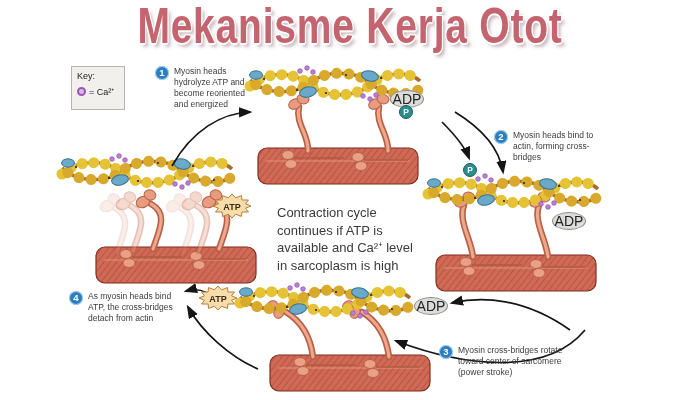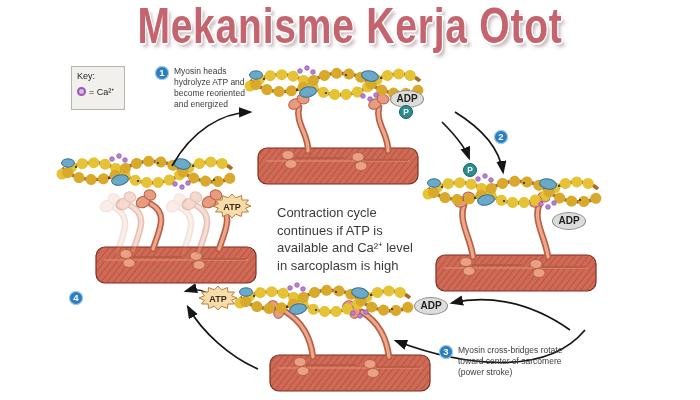--- a/index.html
+++ b/index.html
@@ -23,21 +23,21 @@
   
   .step{position:absolute;display:flex;gap:5px;align-items:flex-start;}
   .badge{width:14px;height:14px;border-radius:50%;background:#2a7fc1;color:#fff;
          font-size:9.5px;font-weight:bold;text-align:center;line-height:14px;flex:none;
          box-shadow:0 0 0 1px rgba(255,255,255,.6) inset;}
   .steptext{font-size:8.5px;color:#3b3b3b;line-height:1.28;}
   .note{position:absolute;font-size:13px;color:#3b3b3b;line-height:1.35;}
   
   .mol-oval{position:absolute;width:32px;height:16px;border-radius:50%;
             background:#dcdcda;border:1px solid #8a8a8a;color:#222;
-            font-size:10px;font-weight:bold;text-align:center;line-height:16px;z-index:3;}
+            font-size:14px;font-weight:normal;text-align:center;line-height:16px;z-index:3;}
   .mol-circle{position:absolute;width:14px;height:14px;border-radius:50%;
               background:#2e8c8c;border:1px solid #175f5f;color:#eafafa;
               font-size:8.5px;font-weight:bold;text-align:center;line-height:13px;z-index:3;box-sizing:border-box;}
   .atp-svg{position:absolute;z-index:3;overflow:visible;}
   .art{position:absolute;left:0;top:0;z-index:1;}
   .txt-layer{z-index:3;}
 </style>
 </head>
 <body>
 
@@ -168,27 +168,29 @@
       <span class="keysym">= Ca²⁺</span>
     </div>
   </div>
 
   <div class="step txt-layer" style="left:155px;top:66px;">
     <span class="badge">1</span>
     <span class="steptext" style="width:84px;">Myosin heads hydrolyze ATP and become reoriented and energized</span>
   </div>
   <div class="step txt-layer" style="left:494px;top:130px;">
     <span class="badge">2</span>
+    <span class="steptext" style="width:88px;">Myosin heads bind to actin, forming cross-bridges</span>
   </div>
   <div class="step txt-layer" style="left:439px;top:345px;">
     <span class="badge">3</span>
     <span class="steptext" style="width:110px;">Myosin cross-bridges rotate toward center of sarcomere (power stroke)</span>
   </div>
   <div class="step txt-layer" style="left:69px;top:291px;">
     <span class="badge">4</span>
+    <span class="steptext" style="width:98px;">As myosin heads bind ATP, the cross-bridges detach from actin</span>
   </div>
 
   <div class="note" style="left:277px;top:204px;width:142px;">Contraction cycle continues if ATP is available and Ca²⁺ level in sarcoplasm is high</div>
 
   <span class="mol-oval" style="left:390px;top:90px;">ADP</span>
   <span class="mol-circle" style="left:399px;top:105px;">P</span>
   <span class="mol-circle" style="left:463px;top:163px;">P</span>
   <span class="mol-oval" style="left:552px;top:212px;">ADP</span>
   <span class="mol-oval" style="left:414px;top:297px;">ADP</span>
 

